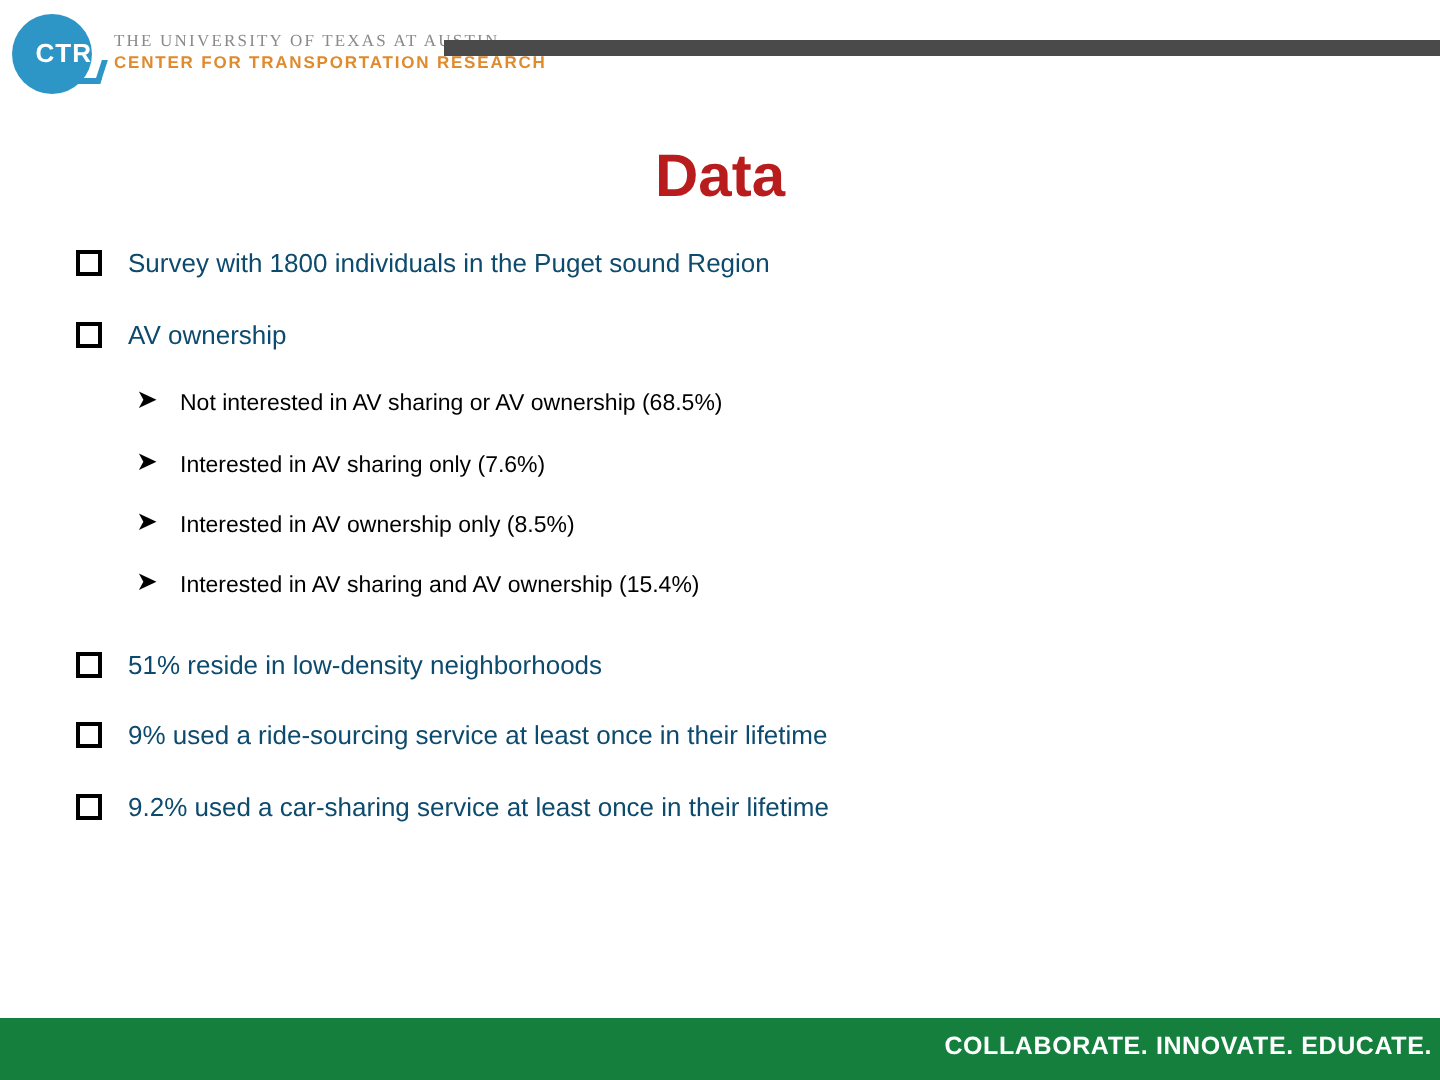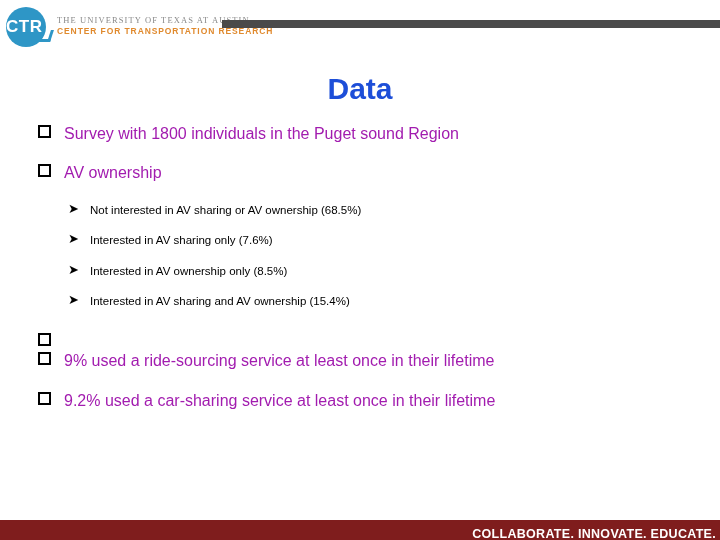--- a/index.html
+++ b/index.html
@@ -40,23 +40,23 @@
     border-radius: 50%;
     background: #2E96C6;
   }
   .logo-text {
     position: absolute;
     left: 0;
     top: 0;
     width: 40px;
     height: 40px;
     line-height: 40px;
-    text-align: left;
+    text-align: right;
     color: #ffffff;
-    font-size: 17px;
+    font-size: 13px;
     font-weight: bold;
     letter-spacing: 0.5px;
     font-family: "Liberation Sans", sans-serif;
   }
   .logo-swoosh {
     position: absolute;
     left: 27px;
     top: 23px;
     width: 16px;
     height: 9px;
@@ -97,37 +97,37 @@
   
   .slide-title {
     position: absolute;
     left: 0;
     top: 72px;
     width: 720px;
     text-align: center;
     font-size: 30px;
     font-weight: bold;
     font-family: "Liberation Sans", sans-serif;
-    color: #1d4ed8;
+    color: #b91c1c;
   }
 
   
   .content {
     position: absolute;
     left: 30px;
     top: 124px;
     width: 660px;
   }
   .bullet-l1 {
     position: relative;
     padding-left: 34px;
     margin-bottom: 19px;
-    font-size: 16px;
+    font-size: 13px;
     line-height: 1.28;
-    color: #a21caf;
+    color: #0c4a6e;
   }
   .bullet-l1 .marker {
     position: absolute;
     left: 8px;
     top: 1px;
     width: 13px;
     height: 13px;
     border: 2px solid #000000;
     box-sizing: border-box;
   }
@@ -155,22 +155,22 @@
   .group-gap {
     height: 8px;
   }
 
   
   .footer-bar {
     position: absolute;
     left: 0;
     bottom: 0;
     width: 720px;
-    height: 20px;
-    background: #7f1d1d;
+    height: 31px;
+    background: #15803d;
   }
   .footer-text {
     position: absolute;
     right: 4px;
     top: 7px;
     color: #ffffff;
     font-size: 12.5px;
     font-weight: bold;
     letter-spacing: 0.3px;
     font-family: "Liberation Sans", sans-serif;
@@ -224,20 +224,21 @@
     <div class="bullet-l2">
       <span class="marker-arrow">➤</span>
       <span>Interested in AV sharing and AV ownership (15.4%)</span>
     </div>
   </div>
 
   <div class="group-gap"></div>
 
   <div class="bullet-l1">
     <span class="marker"></span>
+    <span>51% reside in low-density neighborhoods</span>
   </div>
 
   <div class="bullet-l1">
     <span class="marker"></span>
   </div>
 
   <div class="bullet-l1">
     <span class="marker"></span>
     <span>9% used a ride-sourcing service at least once in their lifetime</span>
   </div>

